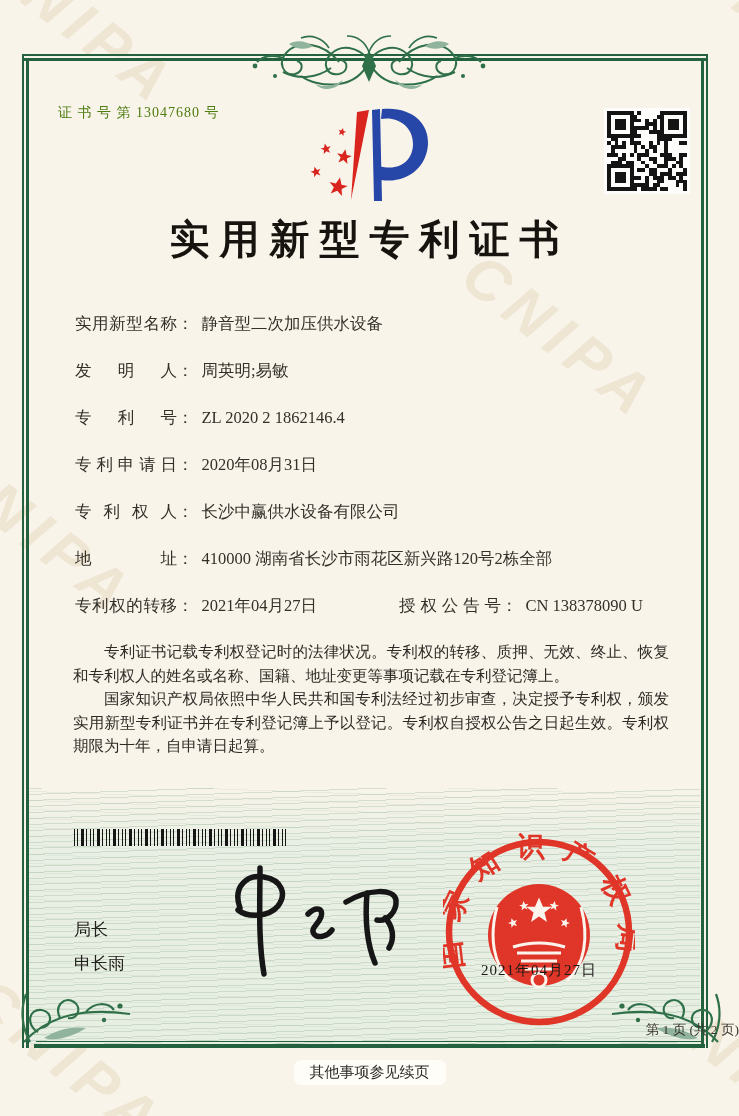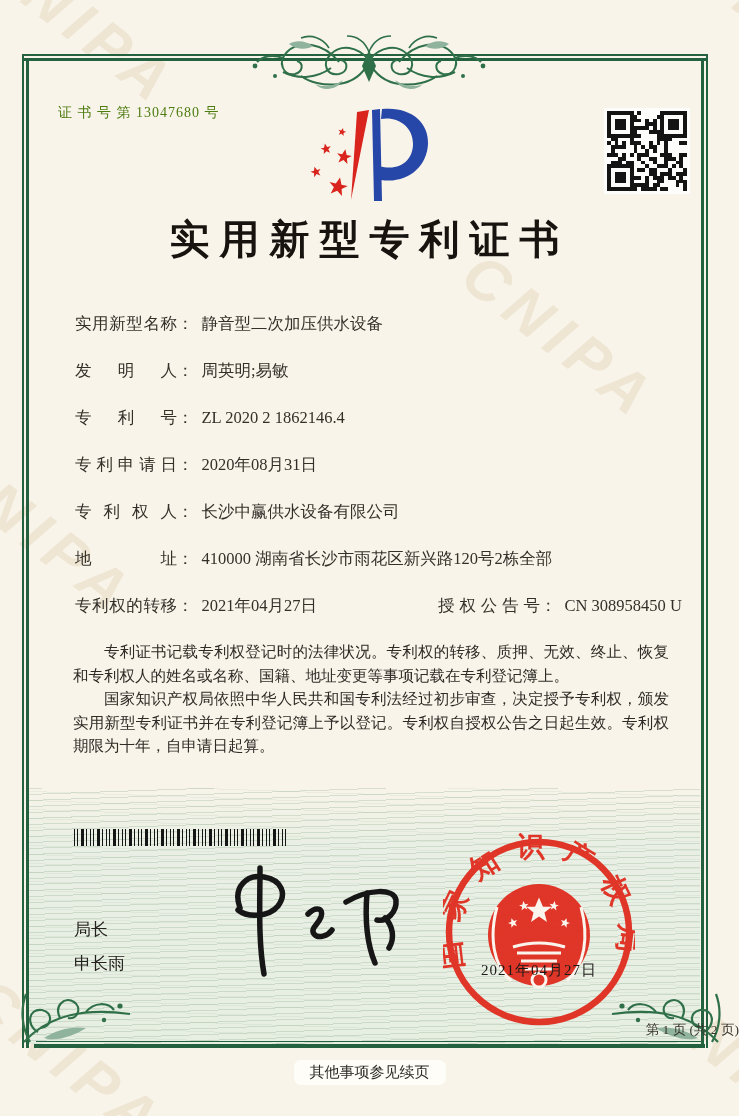--- a/index.html
+++ b/index.html
@@ -38,21 +38,21 @@
   .qr{position:absolute;left:604px;top:108px;width:80px;height:80px;background:#fdfdfb;padding:3px;}
   .title{
     position:absolute;left:0;top:212px;width:739px;text-align:center;
     font-size:40px;font-weight:700;letter-spacing:10px;color:#17140f;
   }
   .fields{position:absolute;left:75px;top:300px;width:594px;font-size:16.5px;color:#33302a;}
   .frow{height:47px;display:flex;align-items:center;position:relative;}
   .flabel{display:inline-block;width:102px;text-align:justify;text-align-last:justify;}
   .fcolon{margin:0 2px 0 0;}
   .fvalue{margin-left:6px;white-space:nowrap;}
-  .grant-right{position:absolute;left:363px;display:flex;align-items:center;justify-content:center;}
+  .grant-right{position:absolute;left:324px;display:flex;align-items:center;justify-content:center;}
   .paras{position:absolute;left:73px;top:640px;width:596px;font-size:15.5px;line-height:23.6px;
     text-align:justify;color:#2e2b26;}
   .paras p{margin:0;text-indent:2em;}
   .barcode{
     position:absolute;left:74px;top:829px;width:212px;height:17px;
     background:repeating-linear-gradient(90deg,
       #151515 0 1.5px, rgba(0,0,0,0) 1.5px 3px,
       #151515 3px 4px, rgba(0,0,0,0) 4px 7.5px,
       #151515 7.5px 10.5px, rgba(0,0,0,0) 10.5px 12px,
       #151515 12px 13px, rgba(0,0,0,0) 13px 16px);
@@ -430,21 +430,21 @@
         <span class="fcolon">：</span>
       <span class="fvalue">410000 湖南省长沙市雨花区新兴路120号2栋全部</span>
     </div>
     <div class="frow">
       <span class="flabel">专利权的转移</span>
         <span class="fcolon">：</span>
       <span class="fvalue">2021年04月27日</span>
       <span class="grant-right">
         <span class="flabel">授权公告号</span>
           <span class="fcolon">：</span>
-        <span class="fvalue">CN 308958450 U</span>
+        <span class="fvalue">CN 138378090 U</span>
       </span>
     </div>
   </div>
 
   <div class="paras">
     <p>专利证书记载专利权登记时的法律状况。专利权的转移、质押、无效、终止、恢复和专利权人的姓名或名称、国籍、地址变更等事项记载在专利登记簿上。</p>
     <p>国家知识产权局依照中华人民共和国专利法经过初步审查，决定授予专利权，颁发实用新型专利证书并在专利登记簿上予以登记。专利权自授权公告之日起生效。专利权期限为十年，自申请日起算。</p>
   </div>
 
   <div class="barcode"></div>

